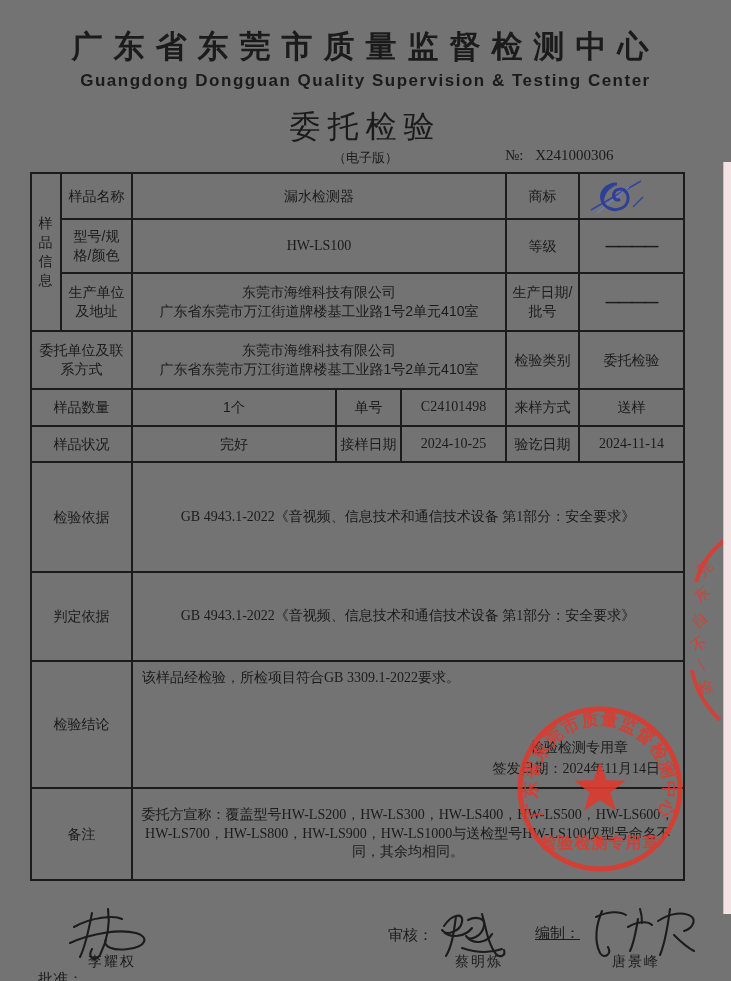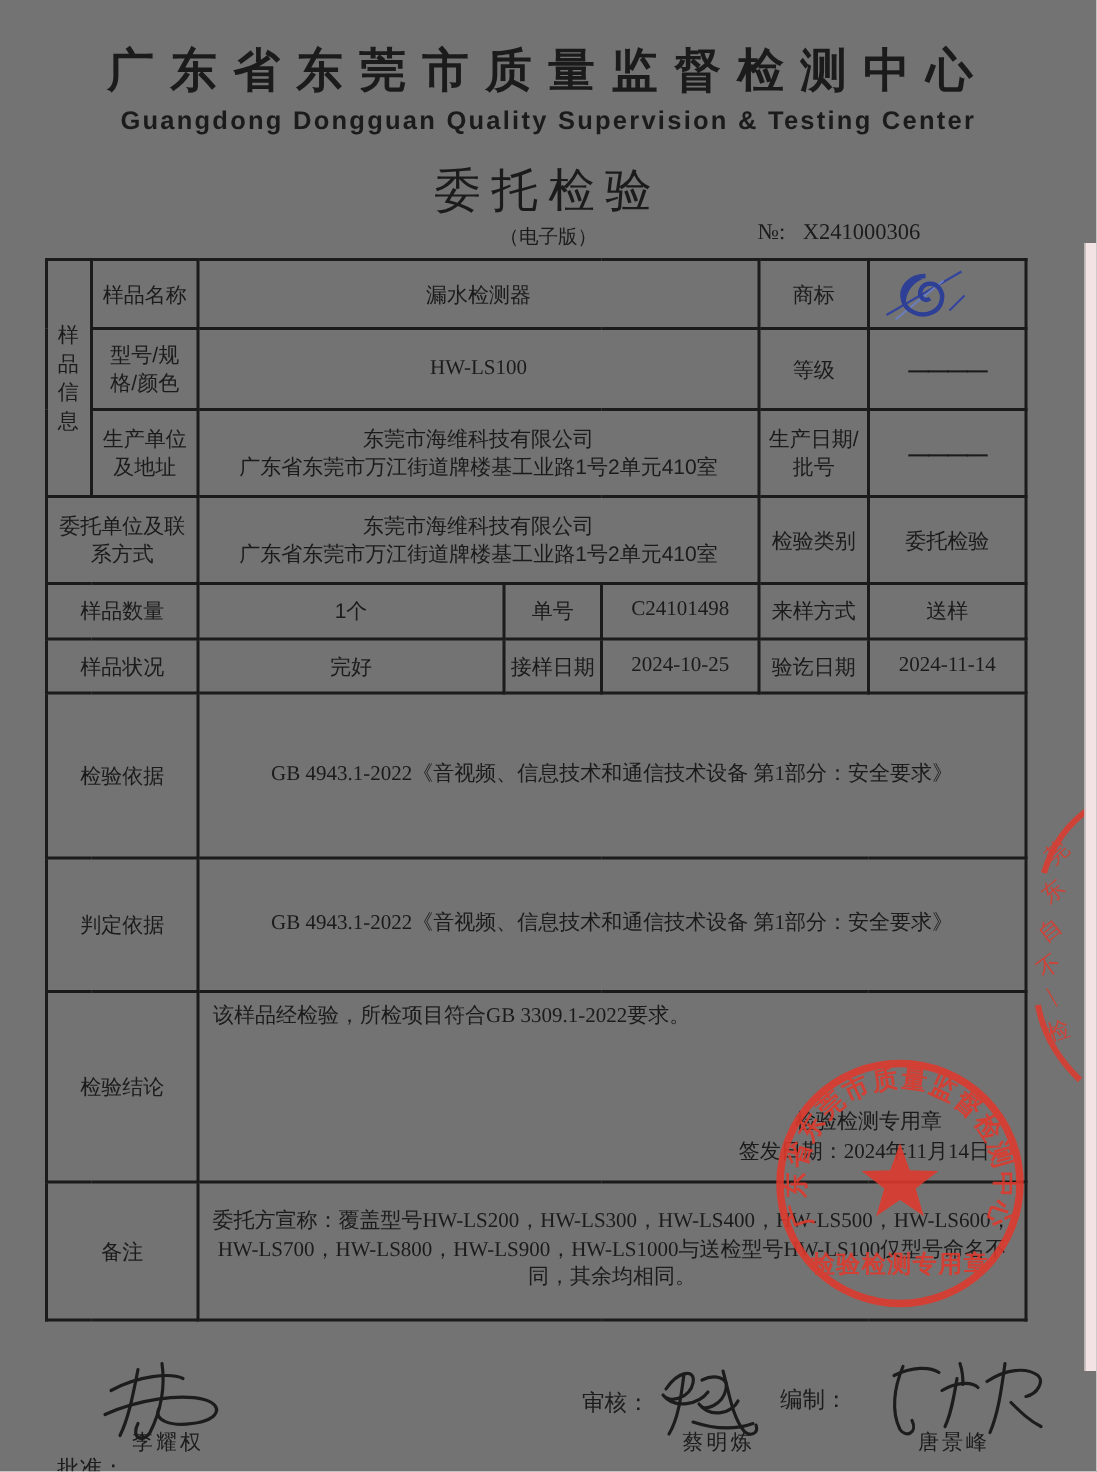--- a/index.html
+++ b/index.html
@@ -182,21 +182,21 @@
   <div class="f-label" style="left:388px;top:926px;">审核：</div>
   <svg class="sig" style="left:432px;top:906px;" width="85" height="55" viewBox="0 0 85 55">
     <path d="M12,20 C20,8 32,6 30,16 C28,26 14,30 10,24 C18,34 34,30 40,22"></path>
     <path d="M24,10 C22,26 20,40 14,50"></path>
     <path d="M36,14 C44,10 54,12 52,20 C50,30 38,36 34,30 C42,40 56,36 60,28"></path>
     <path d="M50,8 C54,22 56,38 64,48 C68,52 74,50 72,44"></path>
     <path d="M30,42 C42,46 56,48 70,43"></path>
   </svg>
   <div class="f-name" style="left:455px;top:953px;">蔡明炼</div>
 
-  <div class="f-label" style="left:520px;top:924px;">编制：</div>
+  <div class="f-label" style="left:535px;top:924px;text-decoration:underline;">编制：</div>
   <svg class="sig" style="left:586px;top:899px;" width="115" height="62" viewBox="0 0 115 62">
     <path d="M16,12 C10,26 8,42 14,54 C18,60 26,56 22,48"></path>
     <path d="M10,18 C22,12 34,12 40,16"></path>
     <path d="M52,20 C50,32 48,44 44,52"></path>
     <path d="M42,28 C52,22 62,22 66,26"></path>
     <path d="M54,10 C56,16 56,20 56,24"></path>
     <path d="M84,10 C82,24 80,42 74,56"></path>
     <path d="M72,22 C84,14 98,12 106,18 C110,22 106,30 98,32"></path>
     <path d="M88,36 C94,42 100,48 108,52"></path>
   </svg>

